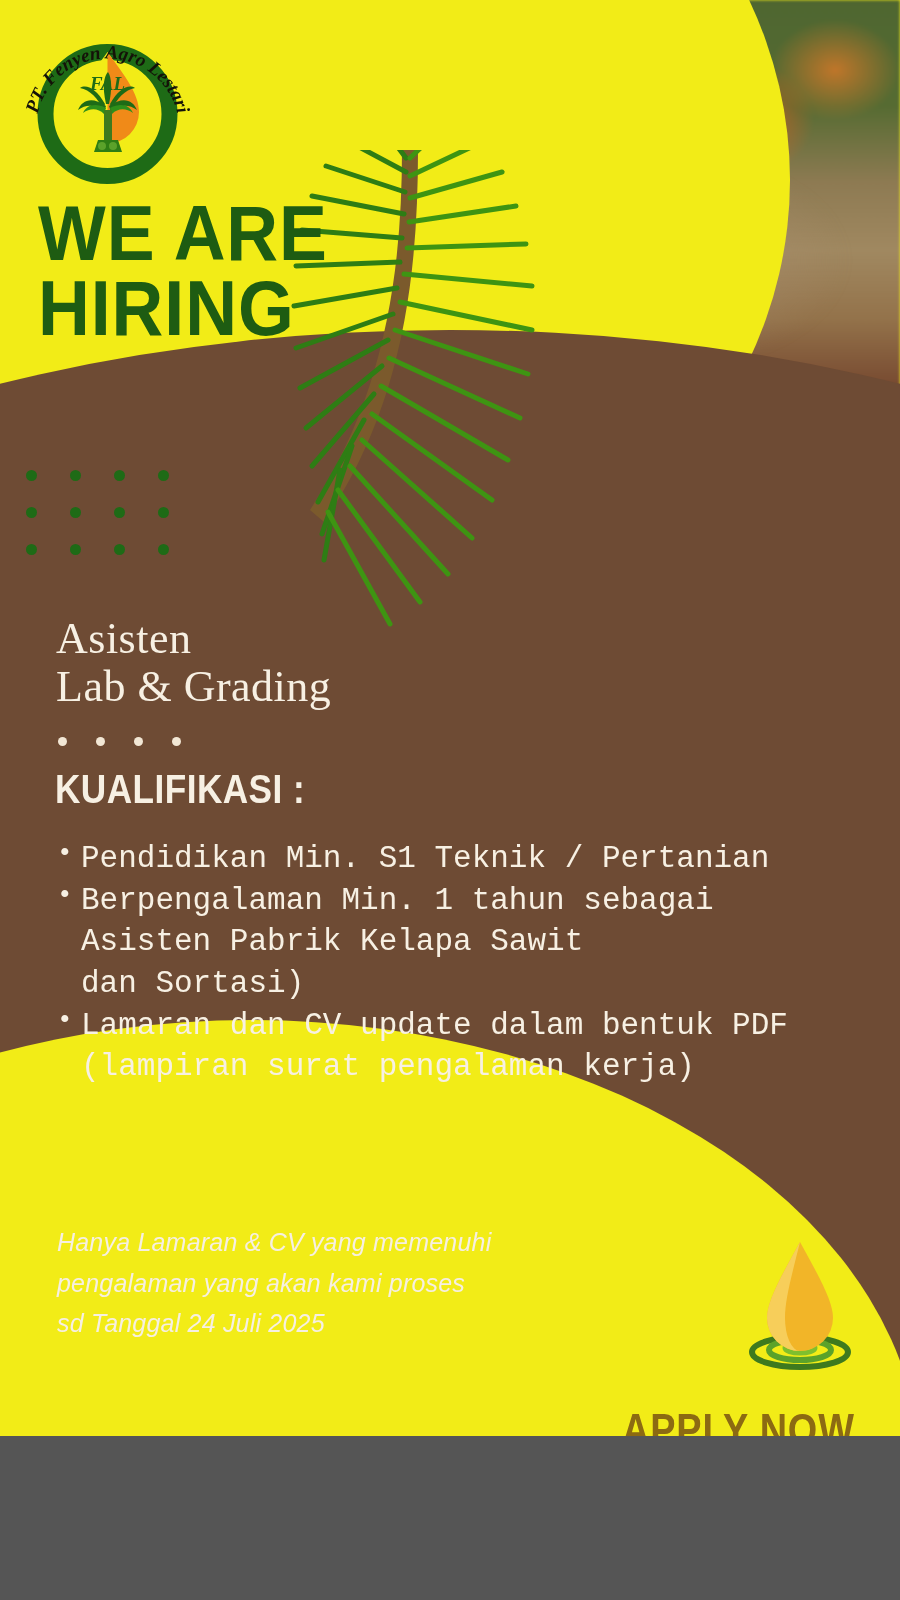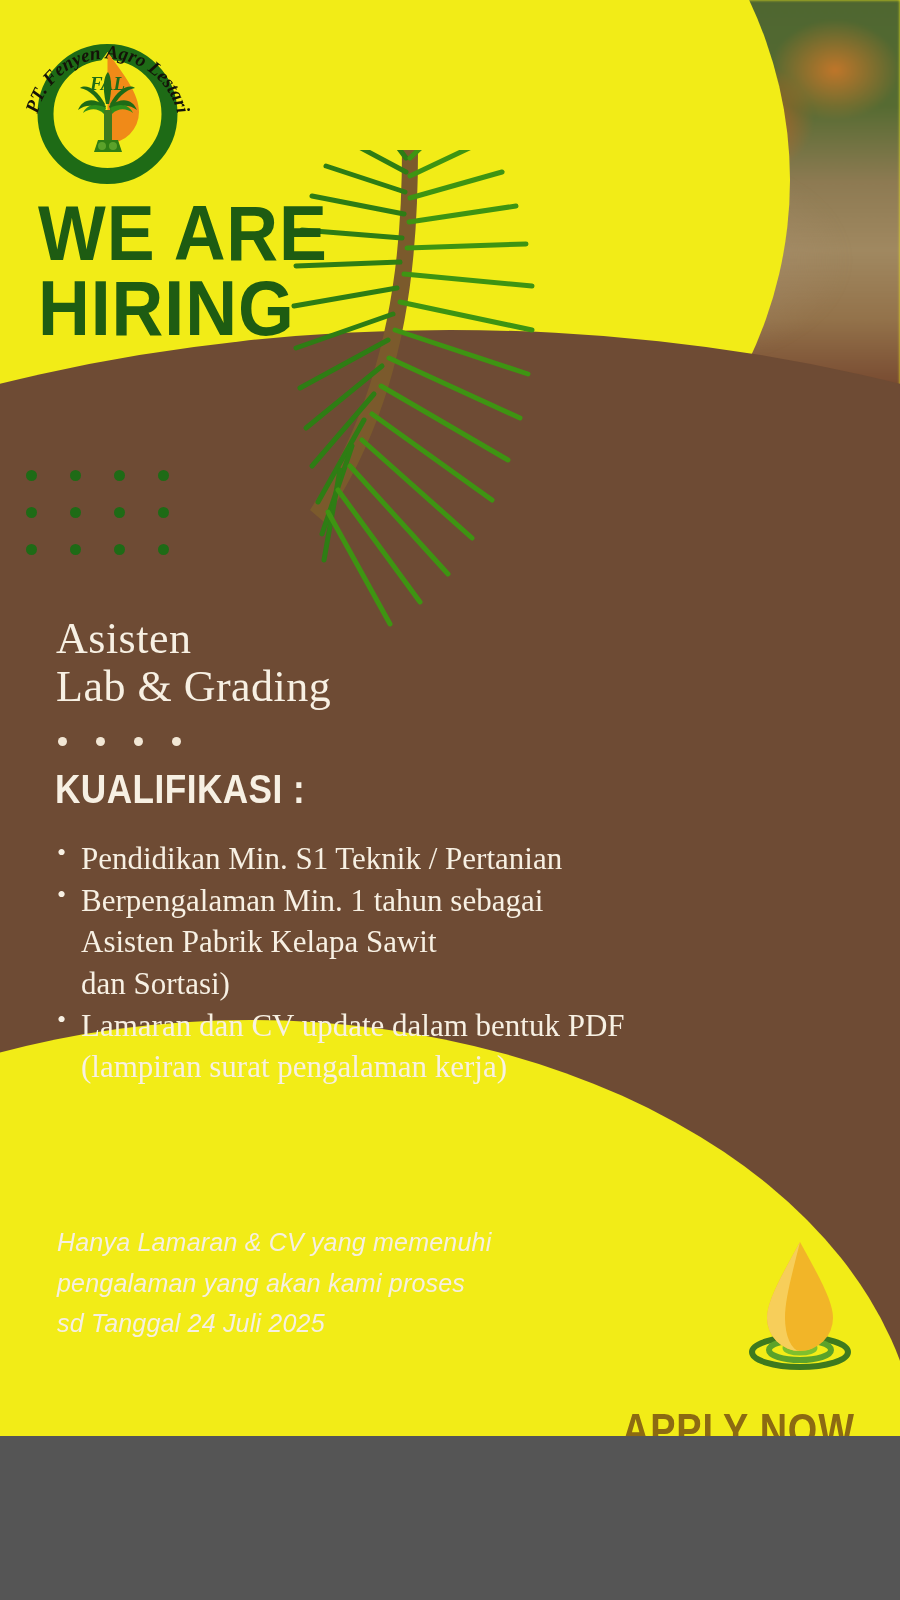--- a/index.html
+++ b/index.html
@@ -111,21 +111,21 @@
   }
 
   
   .quals {
     position:absolute; left:55px; top:838px; width:790px;
     color:#F7F0E3;
     font-family:"Liberation Serif", serif;
     font-size:31px;
     line-height:1.33;
   }
-  .quals li { list-style:none; position:relative; padding-left:26px; margin-bottom:1px; }
+  .quals li { list-style:none; position:relative; padding-left:26px; margin-bottom:1px;font-family:Liberation Mono, monospace; }
   .quals li::before {
     content:"•"; position:absolute; left:2px; top:-2px; font-size:26px;
   }
   .quals li .cont { display:block; }
 
   
   .note {
     position:absolute; left:57px; top:1222px;
     color:#F6EFE2;
     font-family:"Liberation Sans Narrow","Liberation Sans",sans-serif;

